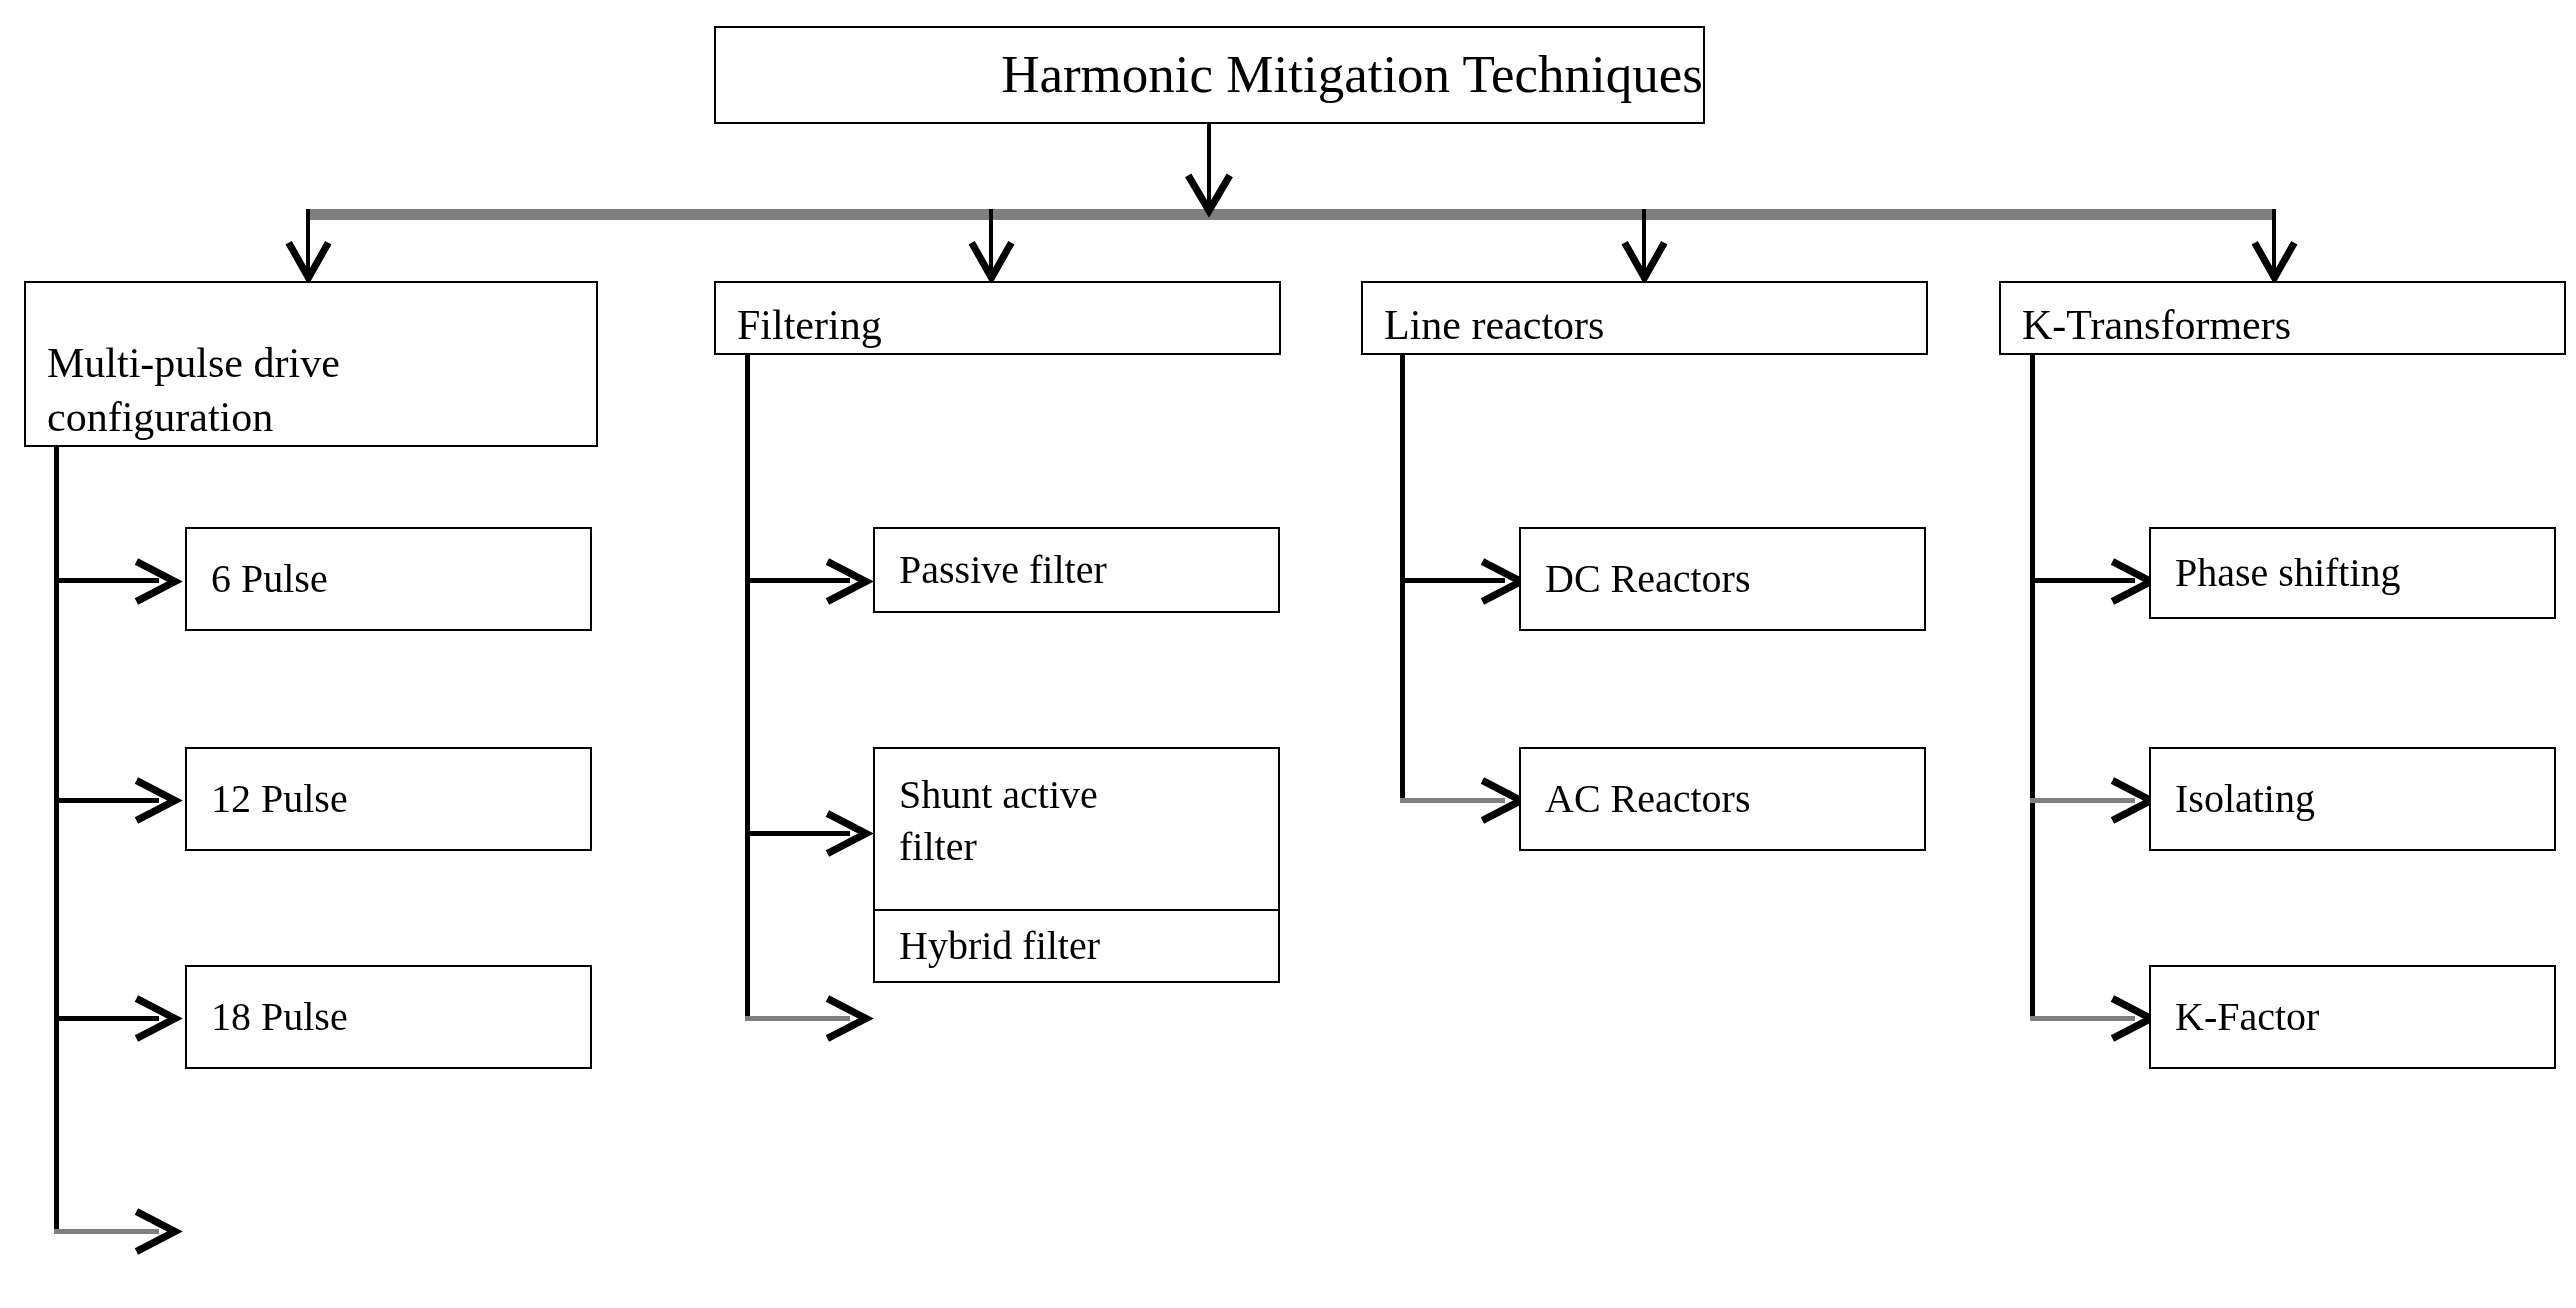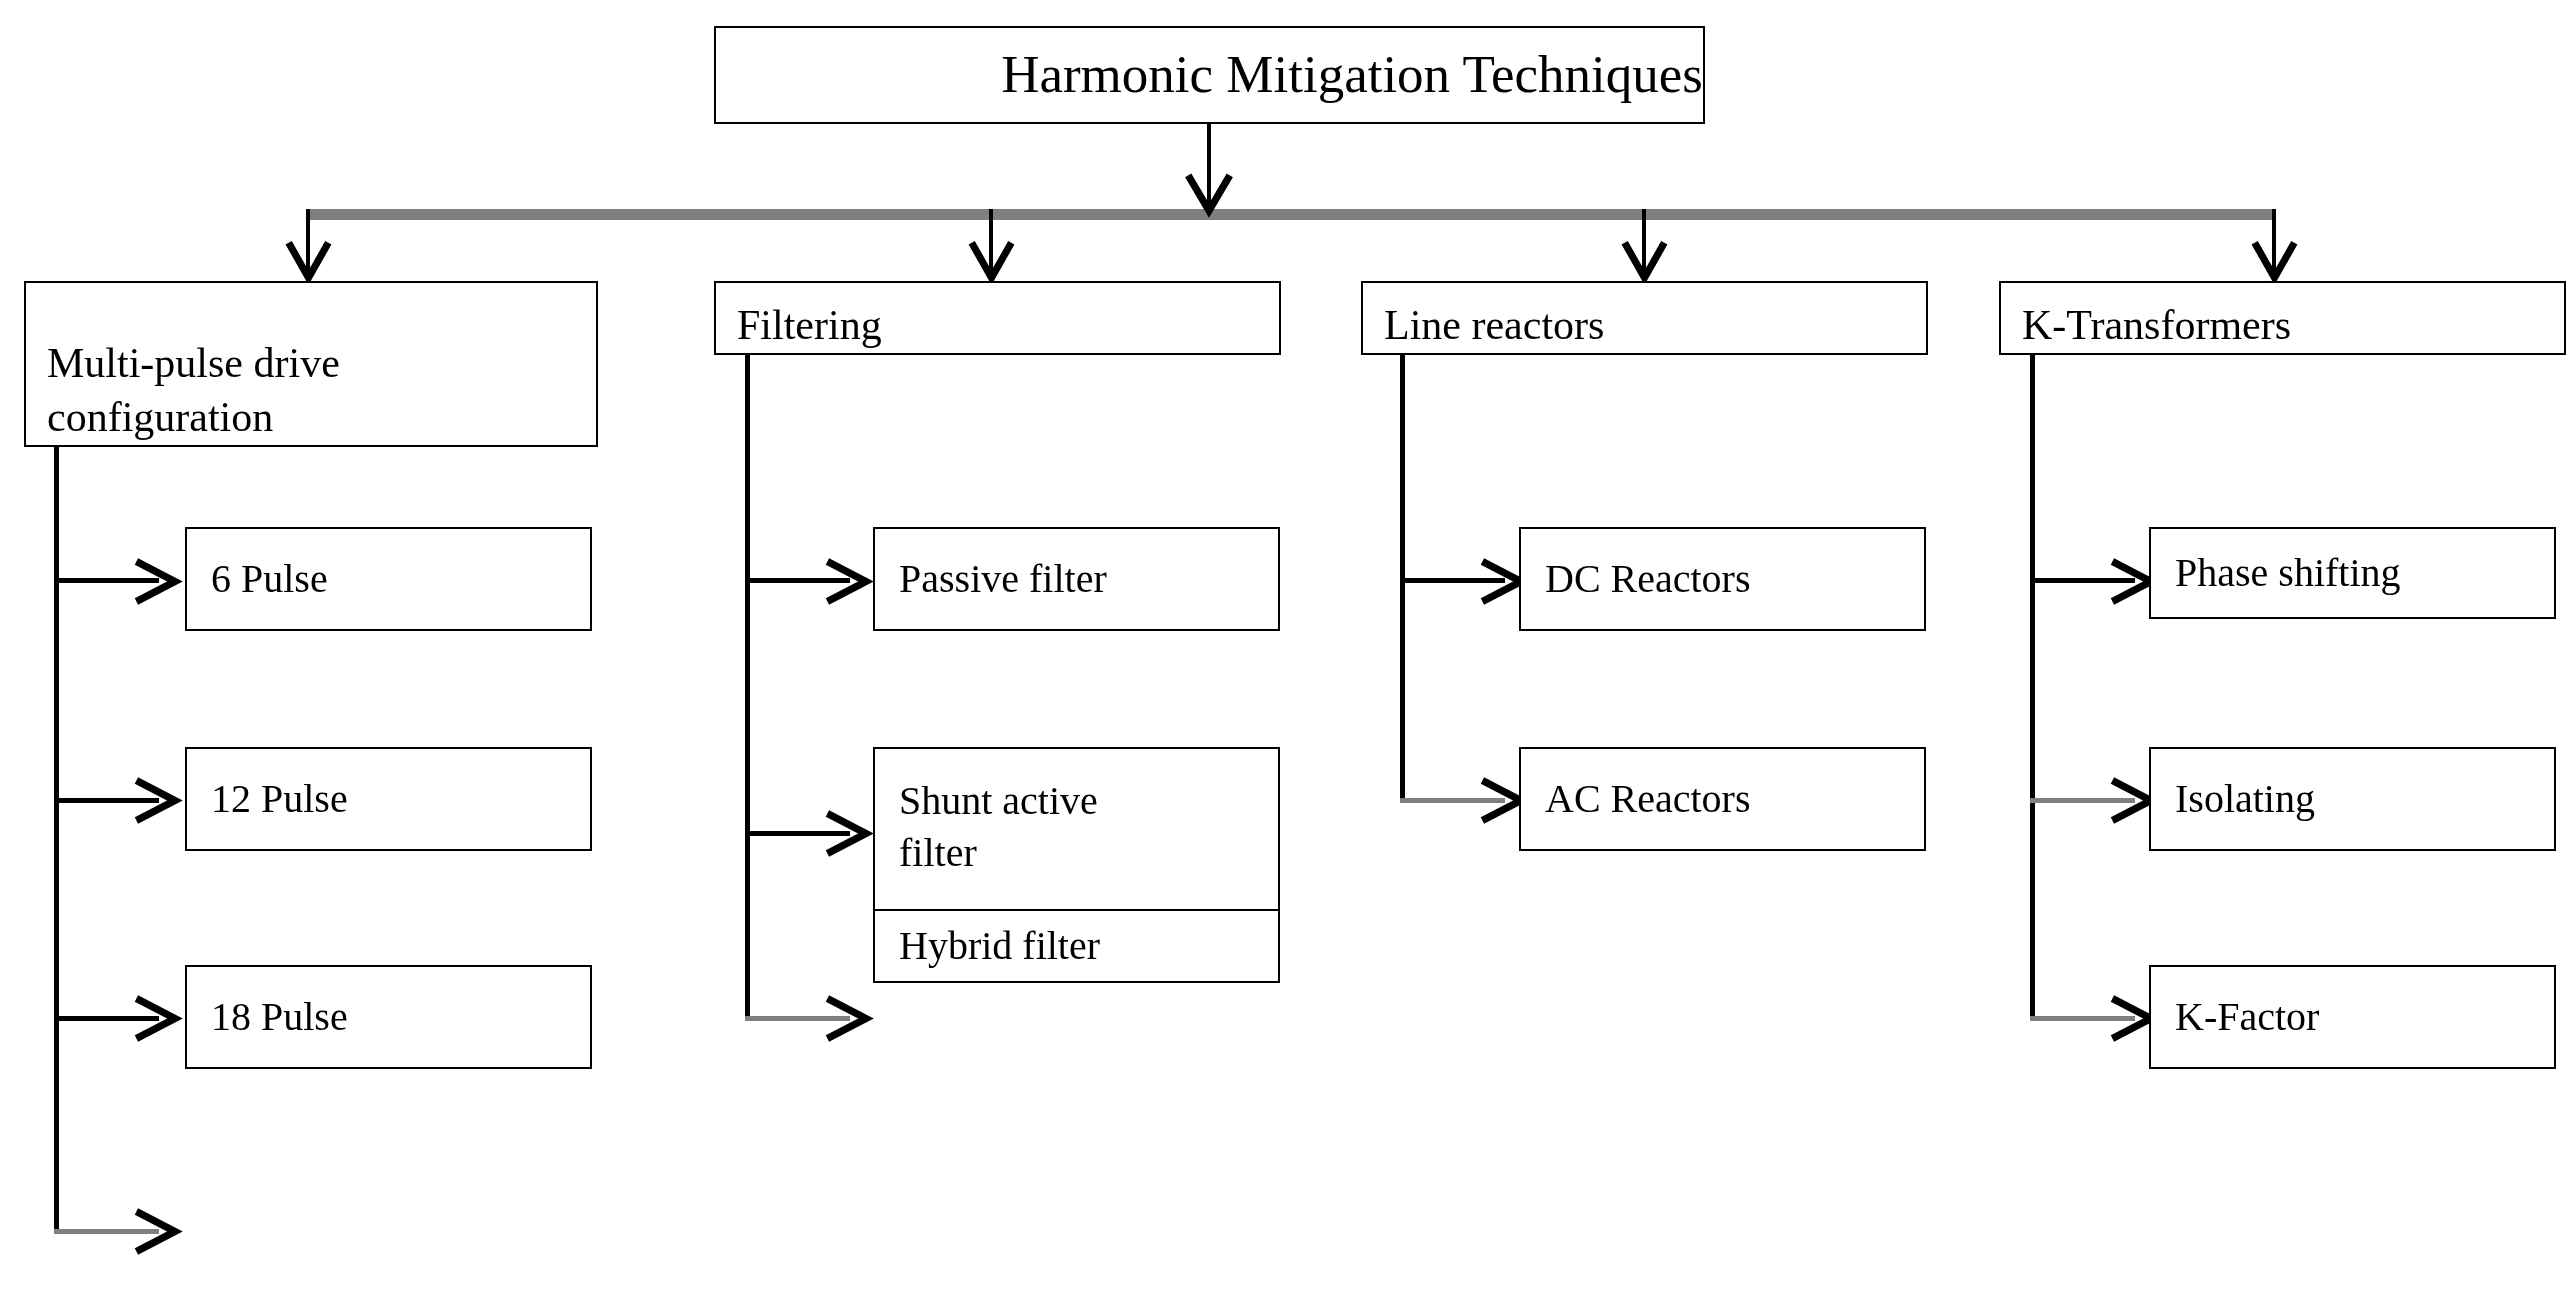--- a/index.html
+++ b/index.html
@@ -58,21 +58,21 @@
     align-items: center;
     padding-left: 24px;
     padding-right: 11.2px;
   }
   .node.leaf .label {
     font-size: 40px;
     text-align: left;
   }
   .node.leaf.twoline {
     align-items: flex-start;
-    padding-top: 26px;
+    padding-top: 20px;
   }
 
   
   .wire {
     position: absolute;
     background: #000000;
     z-index: 2;
   }
   .wire.gray {
     background: #7f7f7f;
@@ -190,21 +190,21 @@
   </div>
 
   <div class="wire" style="left:745px; top:353px; width:4.8px; height:663px;"></div>
 
   <div class="wire" style="left:745px; top:578px; width:105px; height:4.8px;"></div>
   <div class="arrow" style="left:821px; top:555px; width:53px; height:53px;">
     <svg width="53" height="53" viewBox="0 0 66 66">
       <path d="M 8 8 L 56 33 L 8 58" fill="none" stroke="#000000" stroke-width="9" stroke-linecap="butt"></path>
     </svg>
   </div>
-  <div class="node leaf" style="left:873px; top:527px; width:407px; height:104px;">
+  <div class="node leaf" style="left:873px; top:527px; width:407px; height:86px;">
     <span class="label">Passive filter</span>
   </div>
 
   <div class="wire" style="left:745px; top:831px; width:105px; height:4.8px;"></div>
   <div class="arrow" style="left:821px; top:807px; width:53px; height:53px;">
     <svg width="53" height="53" viewBox="0 0 66 66">
       <path d="M 8 8 L 56 33 L 8 58" fill="none" stroke="#000000" stroke-width="9" stroke-linecap="butt"></path>
     </svg>
   </div>
   <div class="node leaf twoline" style="left:873px; top:747px; width:407px; height:166px;">

